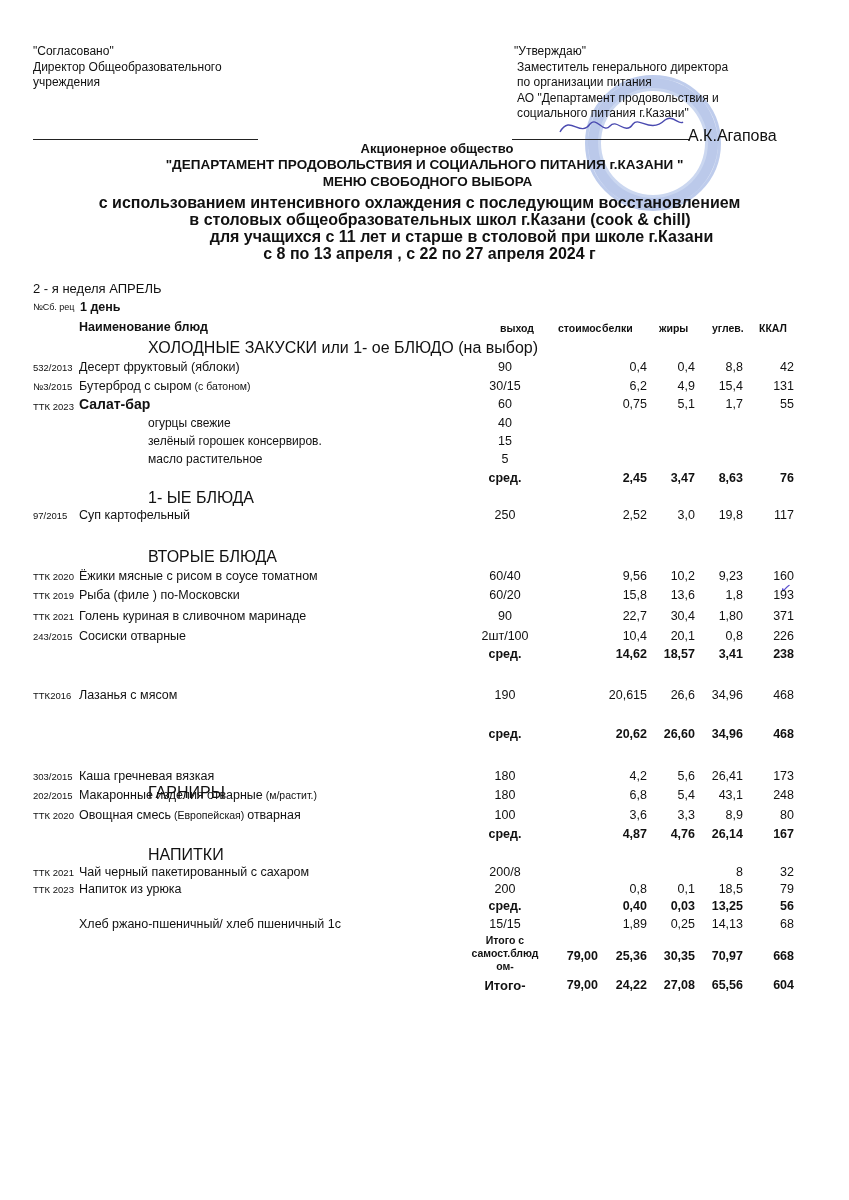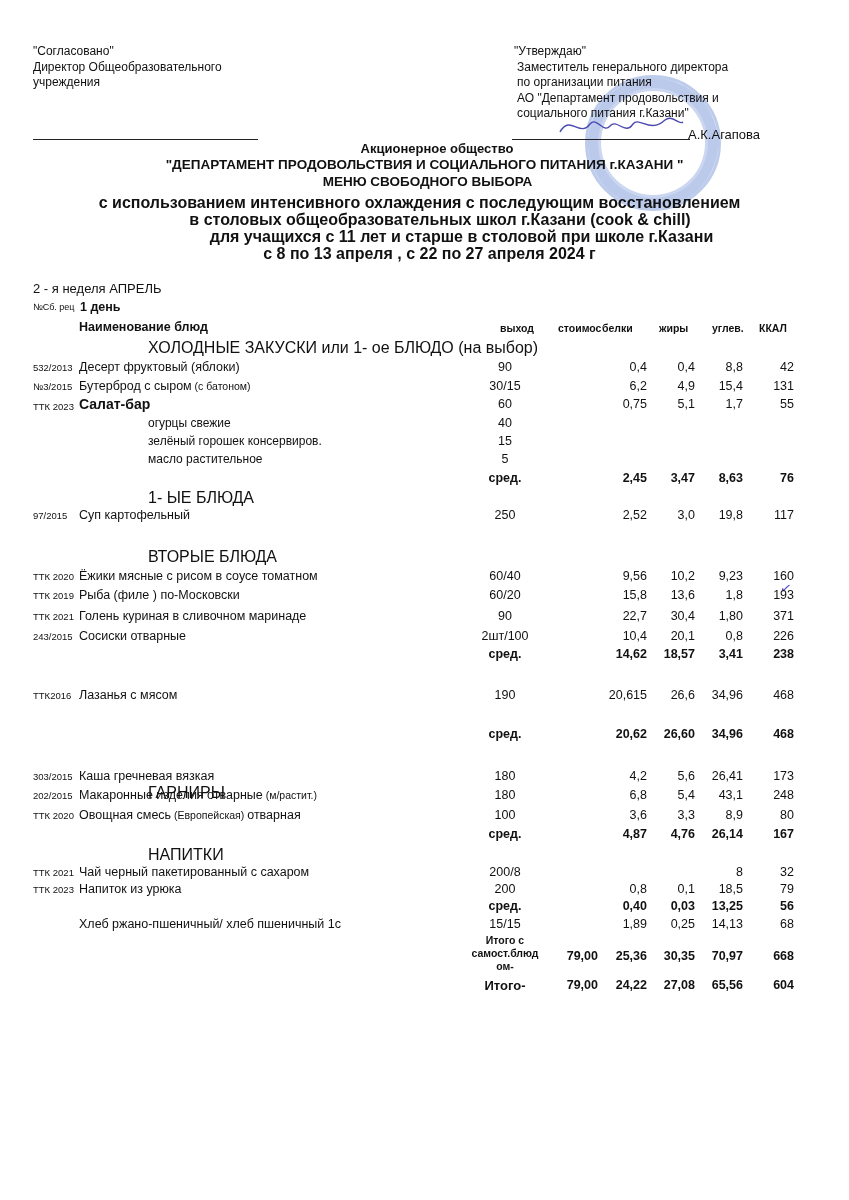--- a/index.html
+++ b/index.html
@@ -53,21 +53,21 @@
   <path d="M5,20 C15,2 25,26 35,12 C42,4 48,22 55,14 C62,6 70,24 78,12 C84,4 95,22 110,8 C118,2 124,14 128,10" fill="none" stroke="#4a4ab0" stroke-width="1.4"></path>
 </svg>
 <div class="abs hdr-block" style="left:514px; top:44px;">
   <div>"Утверждаю"</div>
   <div style="padding-left:3px;">Заместитель генерального директора</div>
   <div style="padding-left:3px;">по организации питания</div>
   <div style="padding-left:3px;">АО "Департамент продовольствия и</div>
   <div style="padding-left:3px;">социального питания г.Казани"</div>
 </div>
 <div class="sig-line" style="left:512px; top:139px; width:178px;"></div>
-<div class="abs" style="left:688px; top:127px; font-size:13px;">А.К.Агапова</div>
+<div class="abs" style="left:688px; top:127px; font-size:16px;">А.К.Агапова</div>
 
 <div class="title t1" style="top:141px; padding-left:25px; box-sizing:border-box;">Акционерное  общество</div>
 <div class="title t2" style="top:157px;">"ДЕПАРТАМЕНТ  ПРОДОВОЛЬСТВИЯ И СОЦИАЛЬНОГО ПИТАНИЯ г.КАЗАНИ "</div>
 <div class="title t2" style="top:174px; padding-left:6px; box-sizing:border-box;">МЕНЮ  СВОБОДНОГО  ВЫБОРА</div>
 <div class="title t3" style="top:194px; padding-right:10px; box-sizing:border-box;">с использованием интенсивного охлаждения с  последующим восстановлением</div>
 <div class="title t3" style="top:211px; padding-left:31px; box-sizing:border-box;">в столовых общеобразовательных школ г.Казани (cook &amp; chill)</div>
 <div class="title t3" style="top:228px; padding-left:20px; box-sizing:border-box;margin-left:27px;">для  учащихся с 11 лет и старше  в  столовой при школе г.Казани</div>
 <div class="title t3" style="top:245px; padding-left:10px; box-sizing:border-box;">с  8   по  13  апреля ,  с  22   по  27  апреля  2024 г</div>
 
 <div class="abs" style="left:33px; top:281px; font-size:13px; font-weight:normal;">2 - я неделя   АПРЕЛЬ</div>

